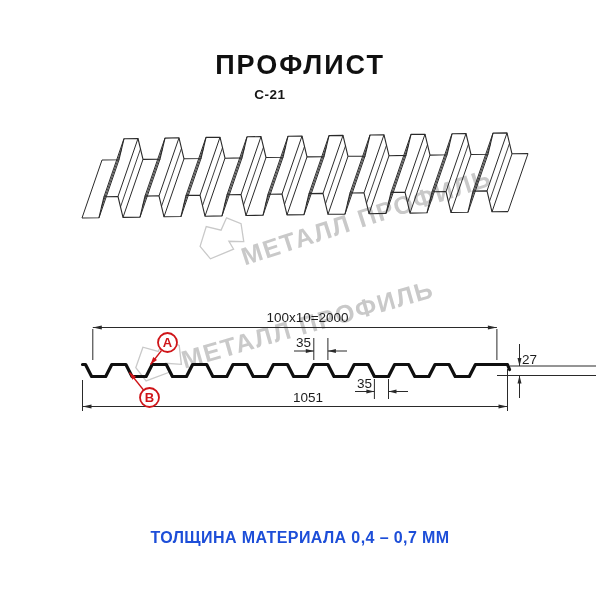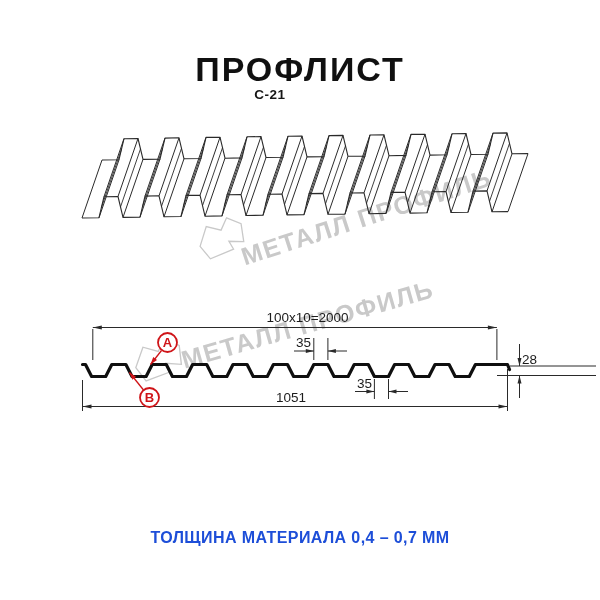--- a/index.html
+++ b/index.html
@@ -6,21 +6,21 @@
   body{
     width:600px;height:600px;position:relative;overflow:hidden;
     background:#ffffff;font-family:"Liberation Sans",sans-serif;
   }
   .abs{position:absolute;}
   .layer-wm{z-index:1;}
   #tech-svg{z-index:2;left:0;top:0;}
   .layer-label{z-index:3;}
   .page-title{
     left:0;top:50px;width:600px;text-align:center;
-    font-size:34px;font-weight:700;letter-spacing:2px;color:#101010;
+    font-size:27px;font-weight:700;letter-spacing:2px;color:#101010;
   }
   .page-subtitle{
     left:0;top:87px;width:540px;text-align:center;
     font-size:13.5px;font-weight:700;letter-spacing:.5px;color:#161616;
   }
   .footer-note{
     left:0;top:529px;width:600px;text-align:center;
     font-size:16px;font-weight:600;letter-spacing:.4px;color:#1d4ed8;
   }
   .dim-label{
@@ -162,19 +162,19 @@
       <polygon points="129.5,372.5 136.05929799932144,376.8572479566921 132.31112771399492,379.8557841849534" fill="#cf1418"></polygon>
     </g>
   </svg>
 
 <div class="abs layer-label page-title">ПРОФЛИСТ</div>
 <div class="abs layer-label page-subtitle">С-21</div>
 
 <div class="abs layer-label dim-label" style="left:250px;top:310px;width:115px;text-align:center;">100x10=2000</div>
 <div class="abs layer-label dim-label" style="left:288px;top:335px;width:23px;text-align:right;">35</div>
 <div class="abs layer-label dim-label" style="left:350px;top:376px;width:22px;text-align:right;">35</div>
-<div class="abs layer-label dim-label" style="left:522px;top:352px;">28</div>
-<div class="abs layer-label dim-label" style="left:276px;top:390px;width:60px;text-align:left;">1051</div>
+<div class="abs layer-label dim-label" style="left:522px;top:352px;">27</div>
+<div class="abs layer-label dim-label" style="left:263px;top:390px;width:60px;text-align:right;">1051</div>
 
 <div class="abs layer-label marker-letter" style="left:159px;top:334px;">A</div>
 <div class="abs layer-label marker-letter" style="left:141px;top:389px;">B</div>
 
 <div class="abs layer-label footer-note">ТОЛЩИНА МАТЕРИАЛА 0,4 – 0,7 ММ</div>
 
 </body></html>

